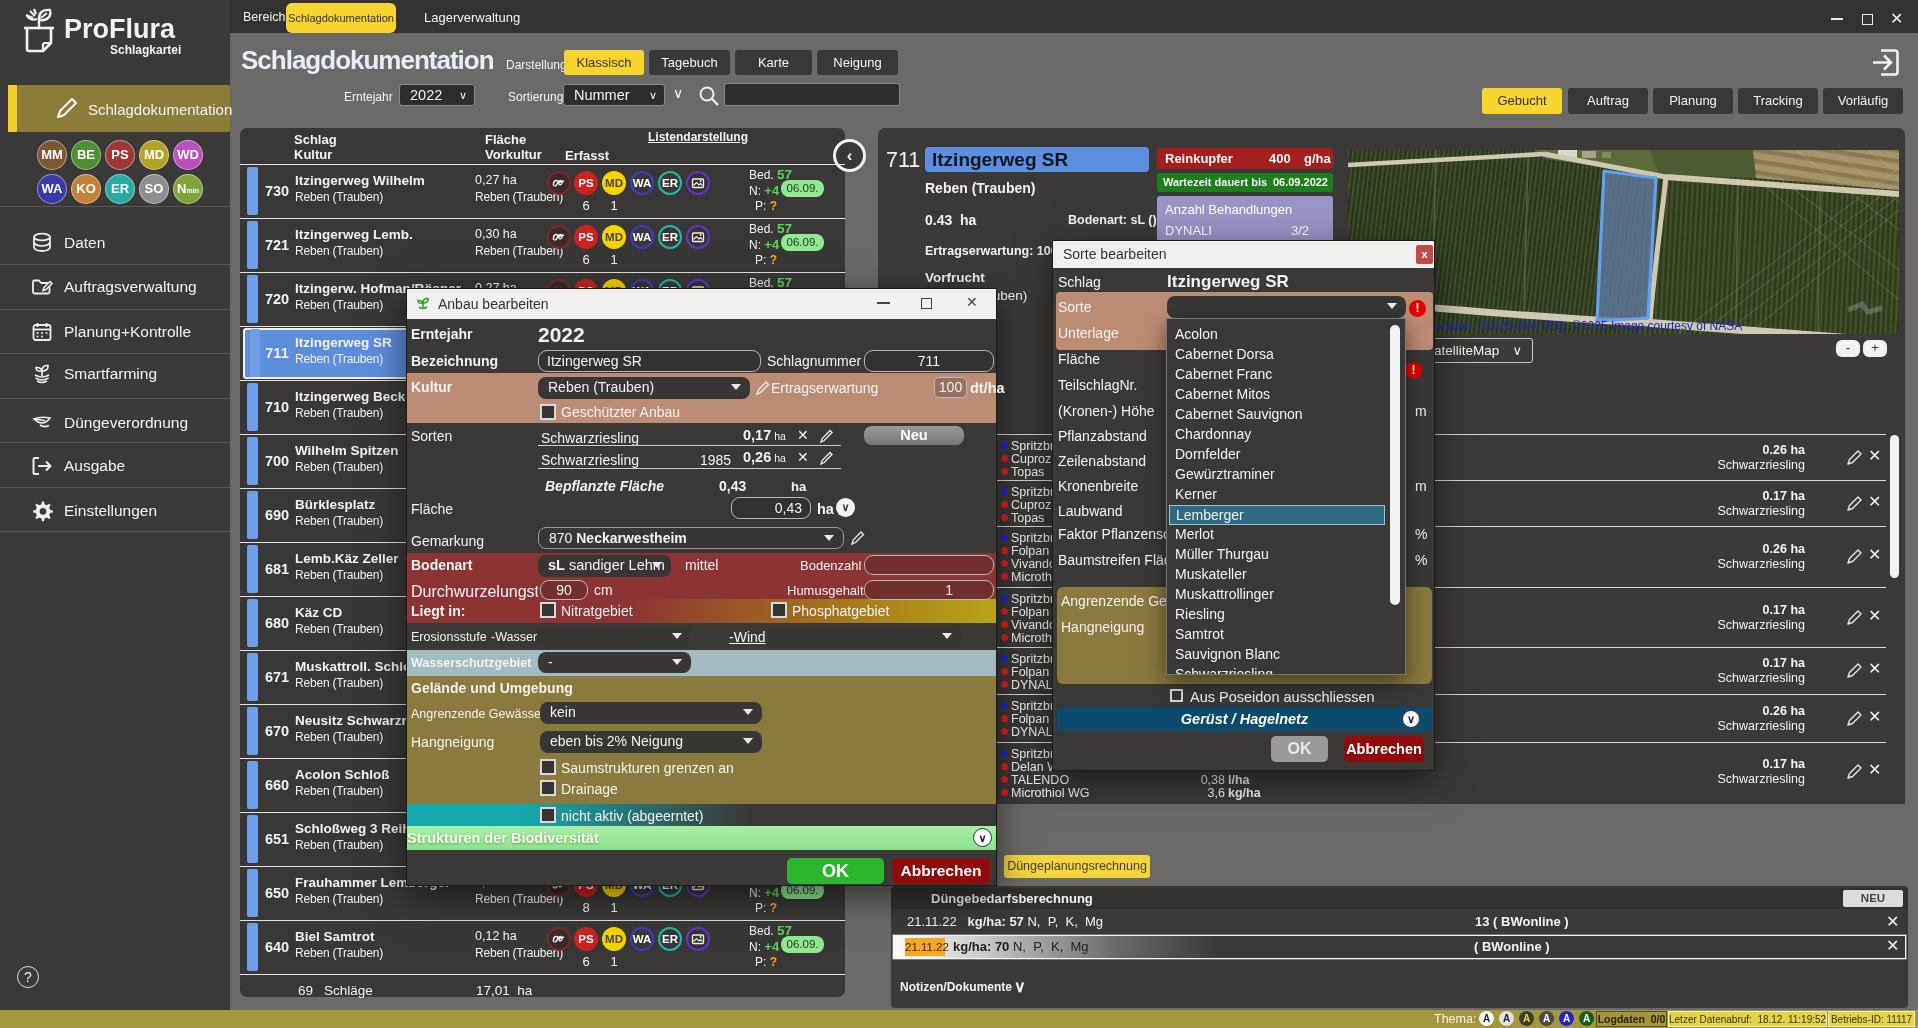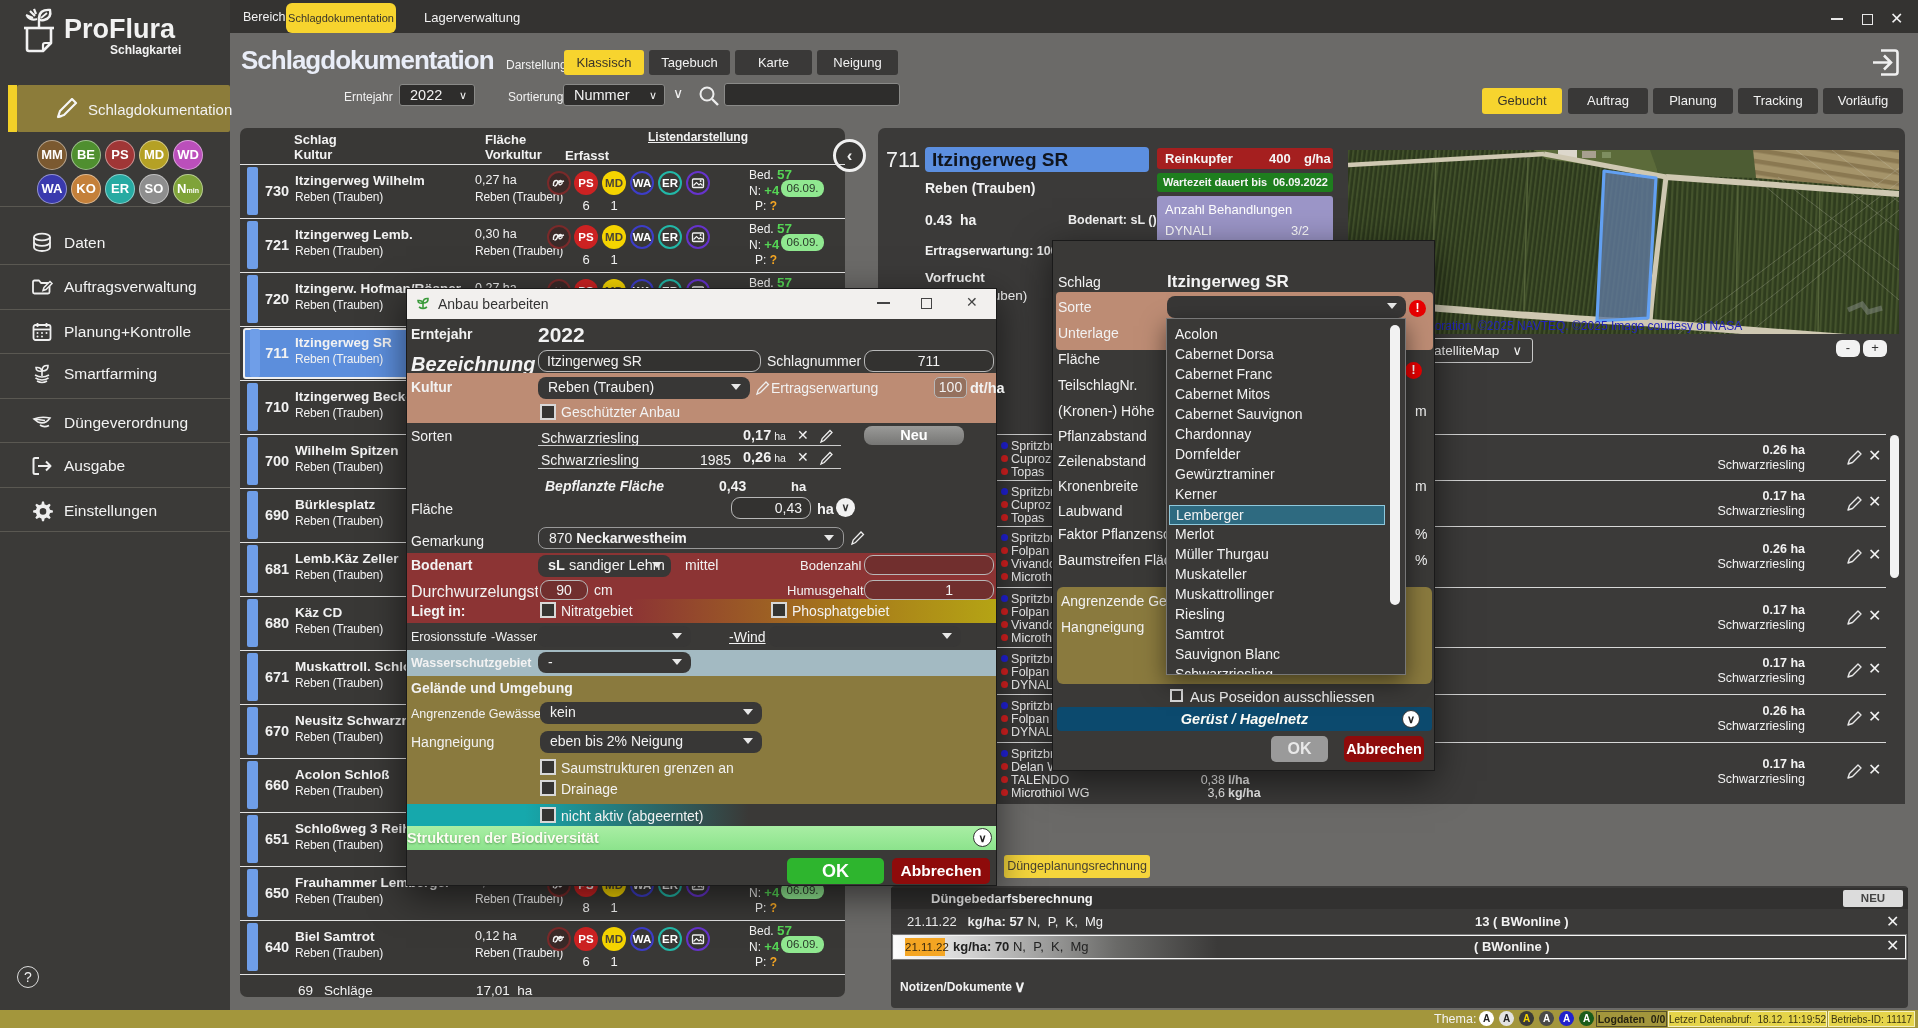--- a/index.html
+++ b/index.html
@@ -807,21 +807,21 @@
           <path d="M4 11 Q8 14 12 11"></path>
         </g>
       </svg>
  <span class="a" style="left:31px;top:7px;font-size:14px;color:#333;">Anbau bearbeiten</span>
  <span class="a" style="left:470px;top:13px;width:13px;height:2px;background:#444;"></span>
  <span class="a" style="left:514px;top:9px;width:11px;height:11px;border:1.5px solid #444;"></span>
  <span class="a" style="left:559px;top:5px;font-size:14px;color:#444;">✕</span>
 </div>
 <div class="a w" style="left:4px;top:37px;font-size:14px;font-weight:bold;">Erntejahr</div>
 <div class="a w" style="left:131px;top:34px;font-size:21px;font-weight:bold;">2022</div>
-<div class="a w" style="left:4px;top:64px;font-size:20px;font-weight:bold;font-style:italic;">Bezeichnung</div>
+<div class="a w" style="left:4px;top:64px;font-size:14px;font-weight:bold;">Bezeichnung</div>
 <div class="a inp" style="left:131px;top:61px;width:223px;height:22px;padding-left:8px;line-height:20px;">Itzingerweg SR</div>
 <div class="a w" style="left:360px;top:64px;font-size:14px;">Schlagnummer</div>
 <div class="a inp" style="left:457px;top:61px;width:130px;height:22px;text-align:center;line-height:20px;">711</div>
 <div class="a" style="left:0;top:84px;width:589px;height:50px;background:#bd8c74;"></div>
 <div class="a w" style="left:4px;top:90px;font-size:14px;font-weight:bold;">Kultur</div>
 <div class="a dlg-sel" style="left:131px;top:88px;width:212px;height:22px;">Reben (Trauben)<span class="car"></span></div>
 <svg class="a" style="left:348px;top:90px;" width="15" height="17" viewBox="0 0 15 17">
       <path d="M2 15 L3.2 11 L11 3 L13.5 5.5 L5.5 13.5 Z" stroke="#eee" stroke-width="1.3" fill="none"></path>
     </svg>
 <div class="a w" style="left:364px;top:91px;font-size:14px;">Ertragserwartung</div>
@@ -900,20 +900,24 @@
 <div class="a" style="left:0;top:515px;width:589px;height:22px;background:linear-gradient(to right,#16a8ac 0%,#16a8ac 20%,#3a3937 58%);"></div>
 <div class="a cb" style="left:133px;top:518px;"></div>
 <div class="a w" style="left:154px;top:519px;font-size:14px;">nicht aktiv (abgeerntet)</div>
 <div class="a" style="left:0;top:537px;width:589px;height:24px;background:linear-gradient(#a9eea4,#8ce38c);"></div>
 <div class="a" style="left:0;top:541px;font-size:14.5px;font-weight:bold;color:#fcfcf2;text-shadow:0 1px 2px rgba(60,120,60,.6);">Strukturen der Biodiversität</div>
 <div class="a" style="left:566px;top:539px;width:19px;height:19px;border-radius:50%;background:#fff;border:1px solid #333;color:#222;font-size:11px;font-weight:bold;text-align:center;line-height:18px;">∨</div>
 <div class="a" style="left:380px;top:569px;width:97px;height:26px;background:#2eb52e;border-radius:5px;color:#fff;font-size:18px;font-weight:bold;text-align:center;line-height:26px;">OK</div>
 <div class="a" style="left:485px;top:569px;width:98px;height:26px;background:#8e0b0b;border-radius:5px;color:#fff;font-size:15.5px;font-weight:bold;text-align:center;line-height:26px;">Abbrechen</div>
 </div>
 <div class="a" style="left:1052px;top:240px;width:383px;height:531px;z-index:20;box-shadow:0 10px 35px rgba(0,0,0,.55);border:1px solid #1a1a1a;background:#3a3937;">
+<div class="a" style="left:0;top:0;width:381px;height:27px;background:#f2f0ee;">
+ <span class="a" style="left:10px;top:5px;font-size:14px;color:#333;">Sorte bearbeiten</span>
+ <span class="a" style="left:363px;top:4px;width:17px;height:19px;background:#c24b45;border-radius:2px;color:#fff;font-size:11px;font-weight:bold;text-align:center;line-height:19px;">x</span>
+</div>
 <div class="a w" style="left:5px;top:33px;font-size:14px;">Schlag</div>
 <div class="a w" style="left:114px;top:31px;font-size:17px;font-weight:bold;">Itzingerweg SR</div>
 <div class="a" style="left:3px;top:51px;width:377px;height:58px;background:#bd8c74;border-radius:4px;"></div>
 <div class="a w" style="left:5px;top:58px;font-size:14px;">Sorte</div>
 <div class="a dlg-sel" style="left:114px;top:55px;width:239px;height:22px;">
       <span class="car"></span>
     </div>
 <div class="a" style="left:356px;top:59px;width:17px;height:17px;border-radius:50%;background:#e80000;color:#fff;font-size:12px;font-weight:bold;text-align:center;line-height:17px;">!</div>
 <div class="a w" style="left:5px;top:84px;font-size:14px;">Unterlage</div>
 <div class="a w" style="left:5px;top:110px;font-size:14px;">Fläche</div>

